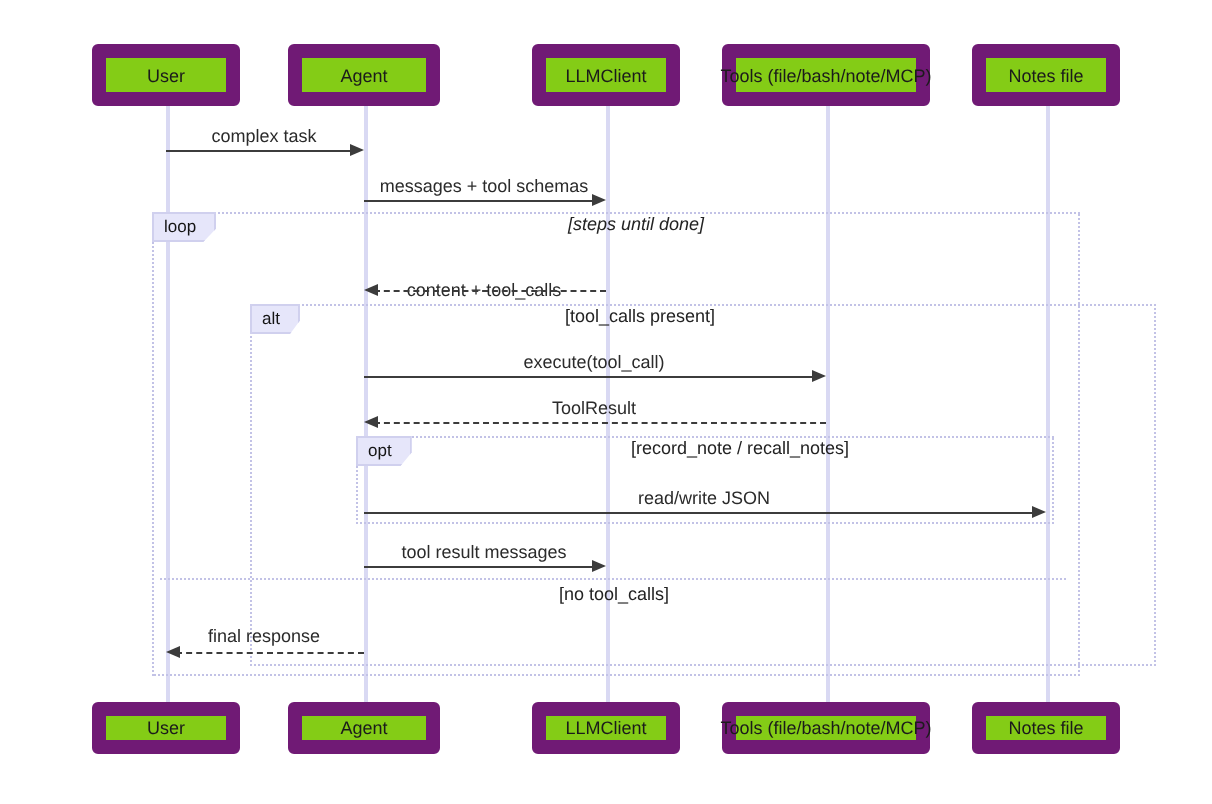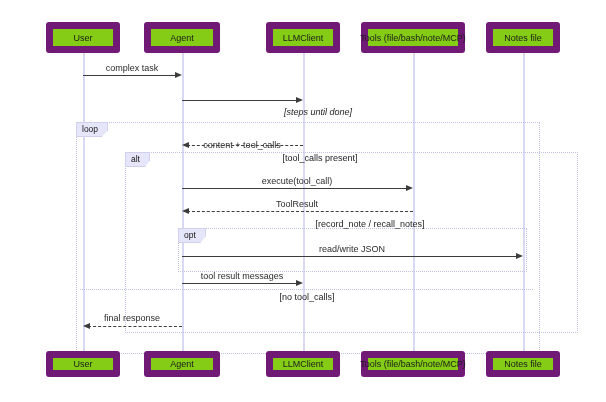--- a/index.html
+++ b/index.html
@@ -88,42 +88,43 @@
 <body>
 
 <div class="canvas">
 
   <div class="lifeline" style="left:83px"></div>
   <div class="lifeline" style="left:182px"></div>
   <div class="lifeline" style="left:303px"></div>
   <div class="lifeline" style="left:413px"></div>
   <div class="lifeline" style="left:523px"></div>
 
-  <div class="fragment" style="left:76px; top:106px; width:464px; height:232px;margin-top:16px;">
+  <div class="fragment" style="left:76px; top:106px; width:464px; height:232px;">
     <span class="frag-label">loop</span>
   </div>
   <div class="frag-cond" style="left:318px; top:107px;font-style:italic;">[steps until done]</div>
 
   <div class="fragment" style="left:80px; top:152px; width:453px; height:181px;margin-left:45px;">
     <span class="frag-label">alt</span>
   </div>
   <div class="frag-cond" style="left:320px; top:153px;">[tool_calls present]</div>
 
-  <div class="fragment" style="left:178px; top:228px; width:349px; height:44px;">
+  <div class="fragment" style="left:178px; top:218px; width:349px; height:44px;">
     <span class="frag-label">opt</span>
   </div>
   <div class="frag-cond" style="left:370px; top:219px;text-align:center;">[record_note / recall_notes]</div>
 
   <div class="else-divider" style="left:80px; top:289px; width:453px;"></div>
   <div class="frag-cond" style="left:307px; top:292px;">[no tool_calls]</div>
 
   <div class="msg-label" style="left:132px; top:63px;">complex task</div>
   <div class="arrow" style="left:83px; top:75px; width:95px;"></div>
   <div class="head right" style="left:175px; top:72px;"></div>
 
+  <div class="msg-label" style="left:242px; top:88px;">messages + tool schemas</div>
   <div class="arrow" style="left:182px; top:100px; width:117px;"></div>
   <div class="head right" style="left:296px; top:97px;"></div>
 
   <div class="msg-label" style="left:242px; top:140px;">content + tool_calls</div>
   <div class="arrow dashed" style="left:187px; top:145px; width:116px;"></div>
   <div class="head left" style="left:182px; top:142px;"></div>
 
   <div class="msg-label" style="left:297px; top:176px;">execute(tool_call)</div>
   <div class="arrow" style="left:182px; top:188px; width:227px;"></div>
   <div class="head right" style="left:406px; top:185px;"></div>

